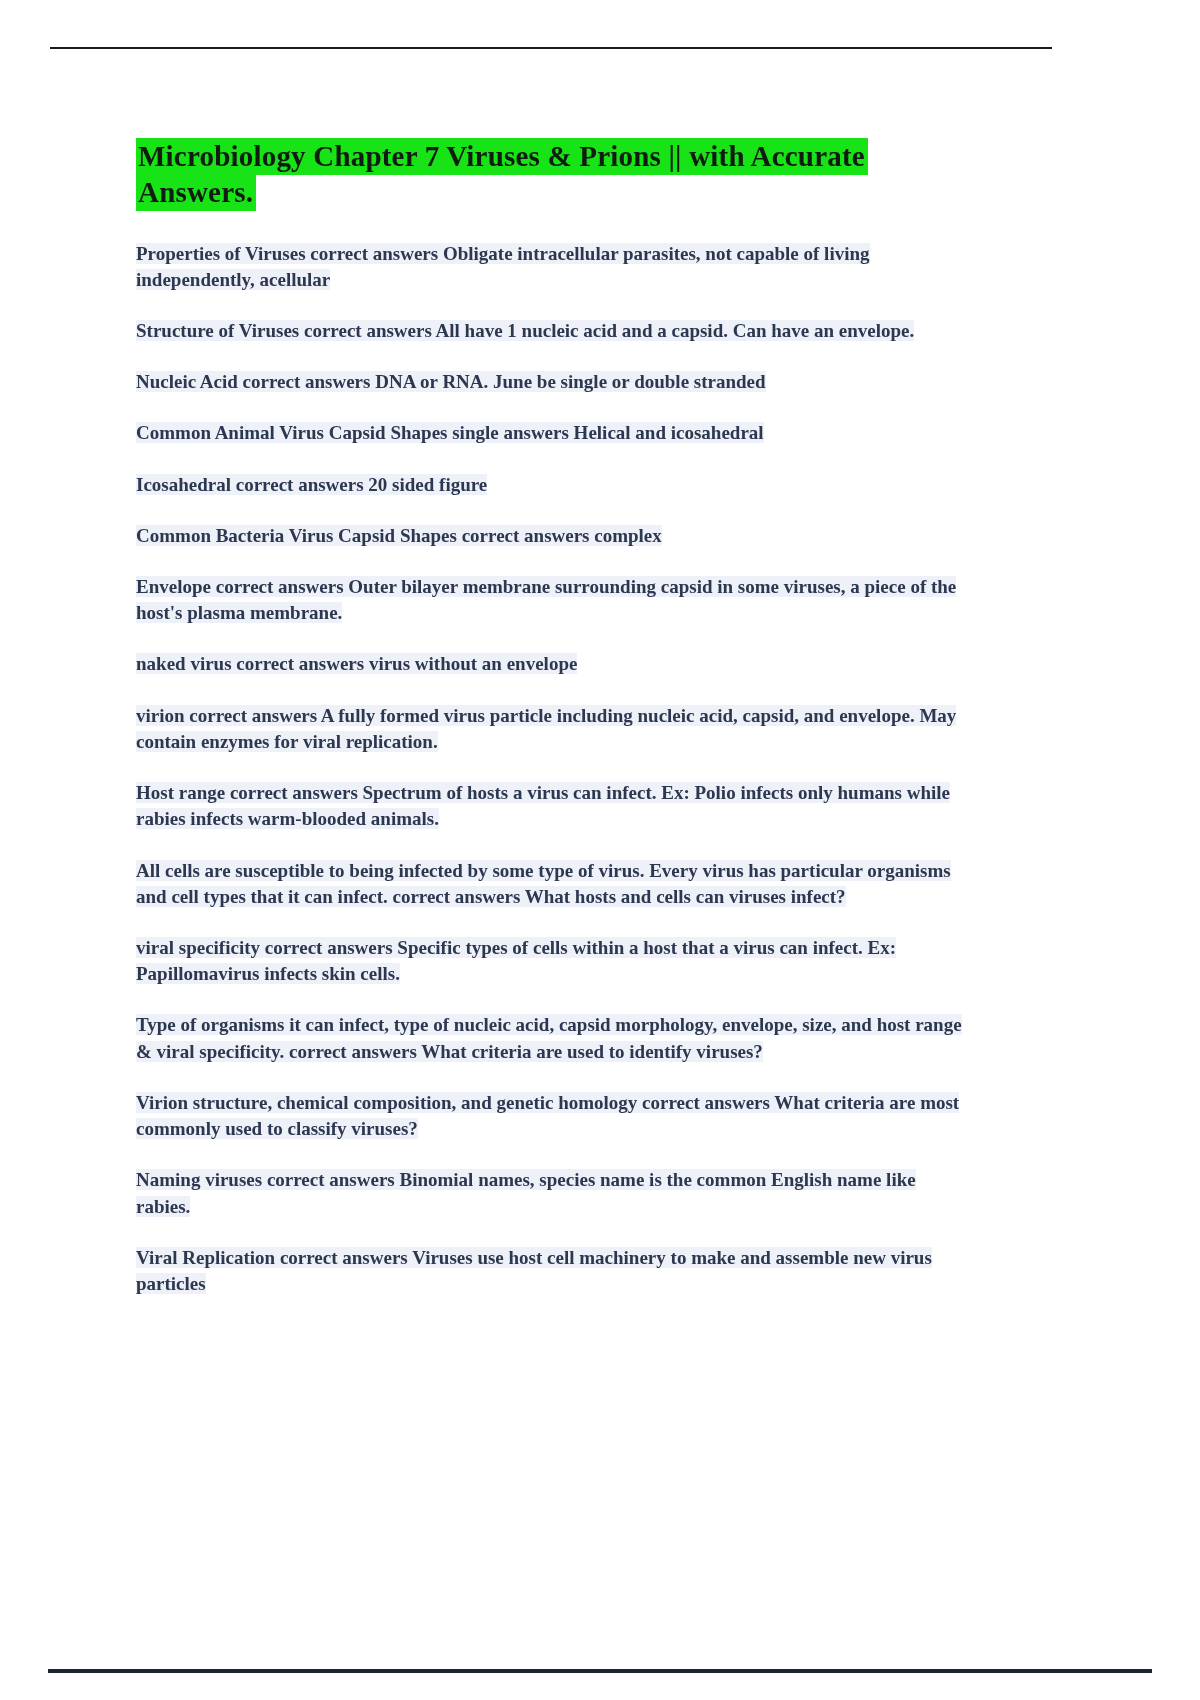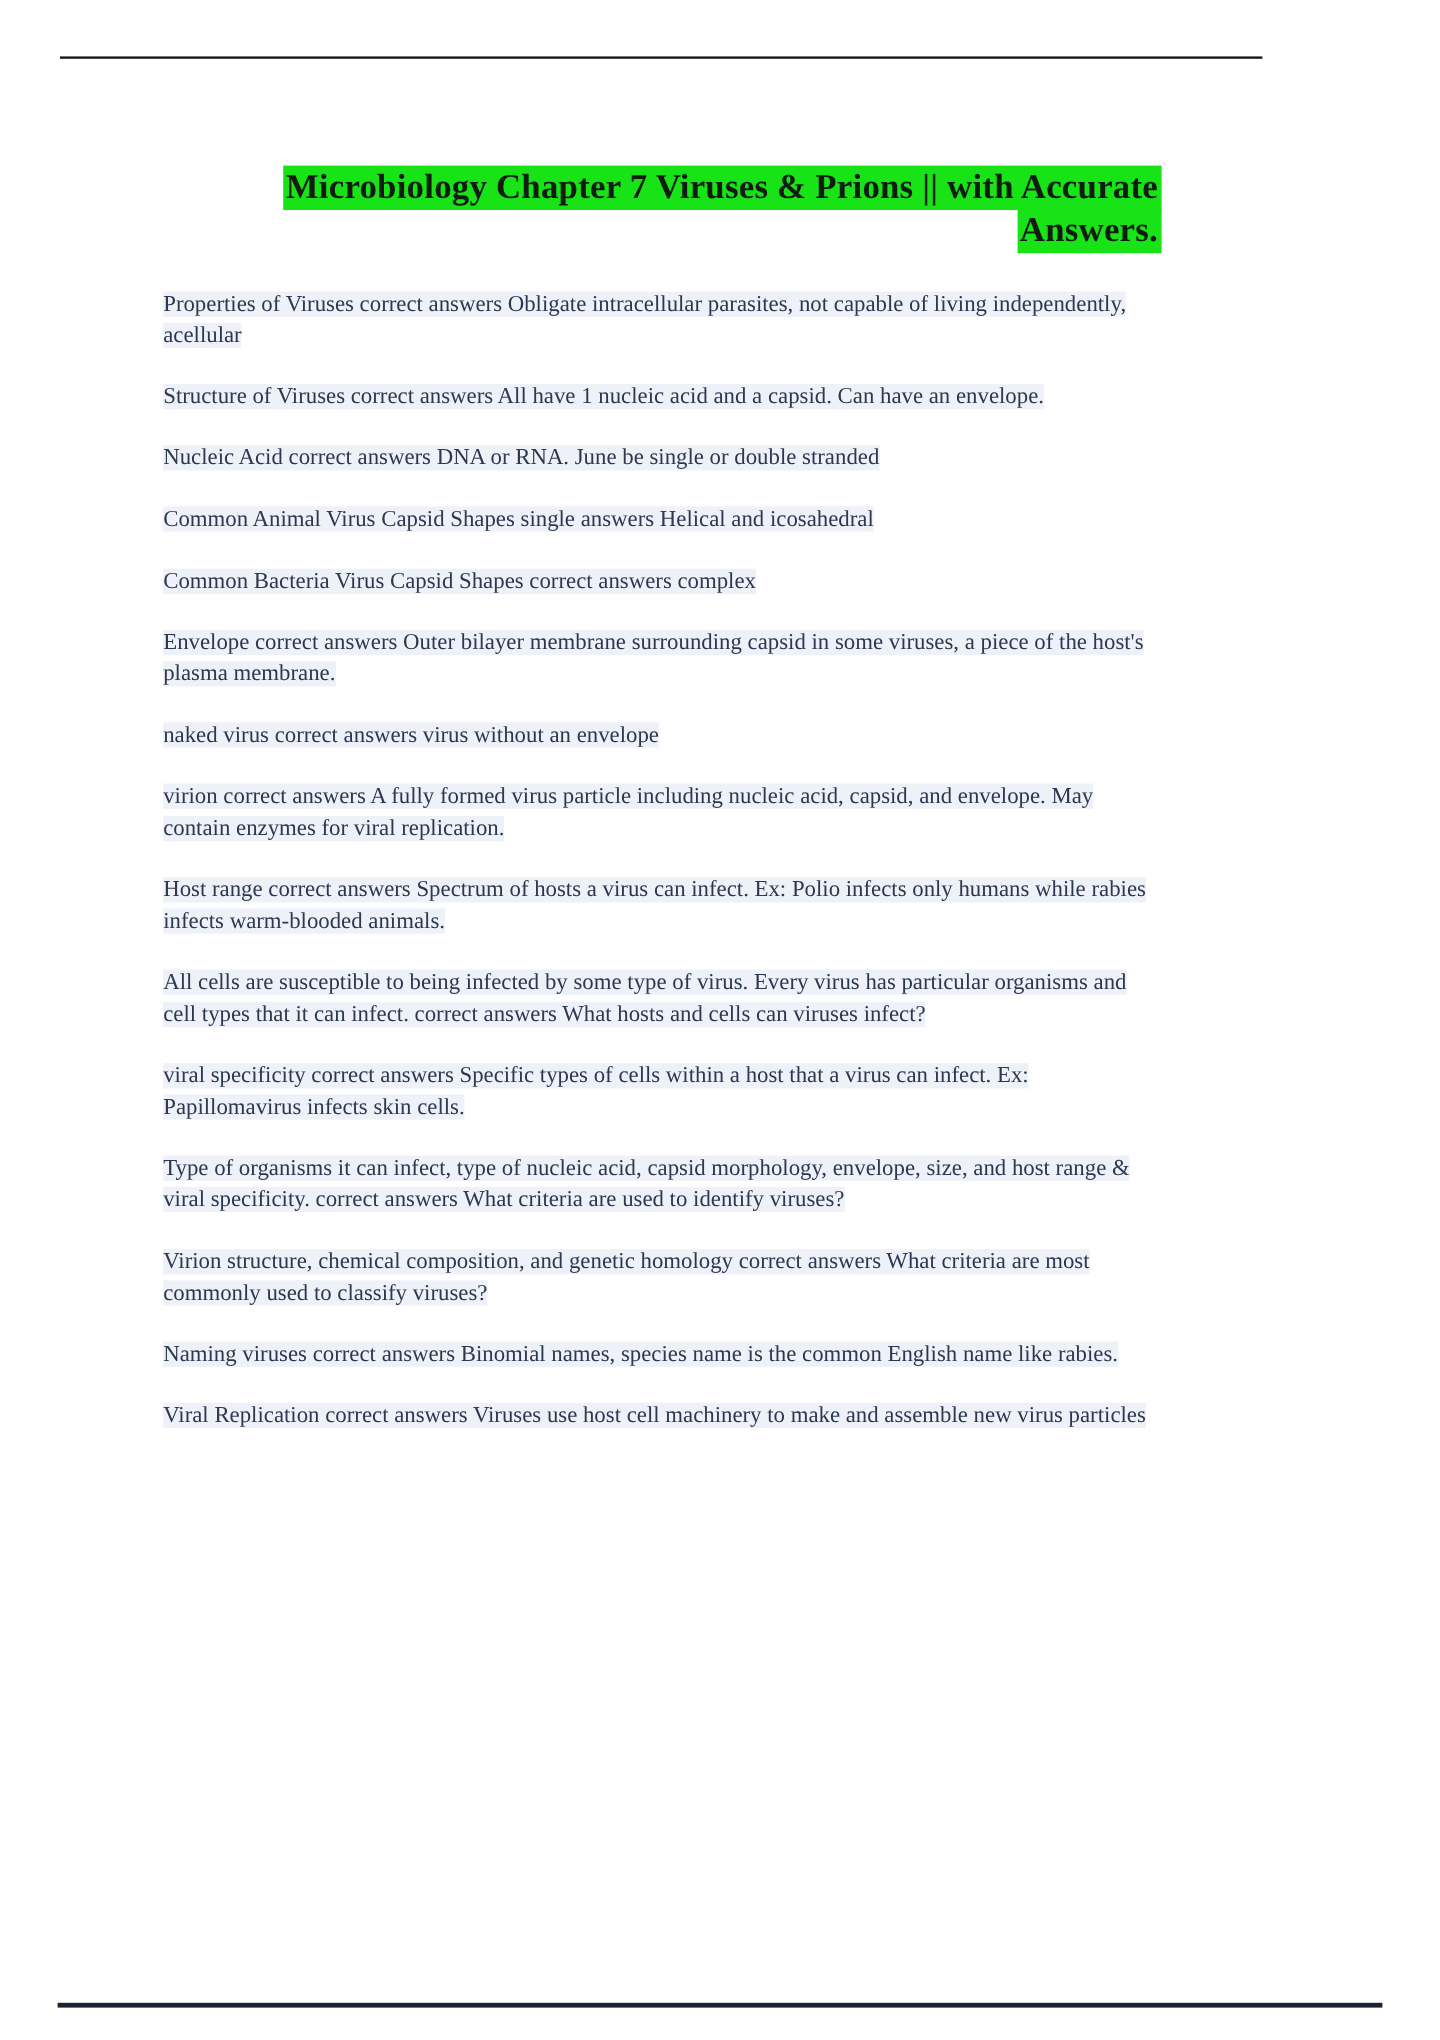--- a/index.html
+++ b/index.html
@@ -41,33 +41,33 @@
     top: 138px;
     width: 832px;
   }
   h1.doc-title {
     margin: 0 0 30px 0;
     font-size: 29px;
     line-height: 1.25;
     font-weight: bold;
     color: #101c10;
     letter-spacing: 0.2px;
-    text-align: right;
   }
   h1.doc-title .title-hl {
     background: #17e317;
     padding: 2px 3px 3px 2px;
     -webkit-box-decoration-break: clone;
     box-decoration-break: clone;
   }
   .para {
     margin: 0 0 25px 0;
     font-size: 19px;
     line-height: 1.38;
     color: #2c3750;
+    font-weight: bold;
   }
   .para .hl {
     background: #eef1f8;
     -webkit-box-decoration-break: clone;
     box-decoration-break: clone;
   }
 </style>
 </head>
 <body>
 
@@ -75,20 +75,21 @@
   <div class="rule-top"></div>
 
   <div class="content">
     <h1 class="doc-title"><span class="title-hl">Microbiology Chapter 7 Viruses &amp; Prions || with Accurate Answers.</span></h1>
 
     <div>
         <p class="para"><span class="hl">Properties of Viruses correct answers Obligate intracellular parasites, not capable of living independently, acellular</span></p>
         <p class="para"><span class="hl">Structure of Viruses correct answers All have 1 nucleic acid and a capsid. Can have an envelope.</span></p>
         <p class="para"><span class="hl">Nucleic Acid correct answers DNA or RNA. June be single or double stranded</span></p>
         <p class="para"><span class="hl">Common Animal Virus Capsid Shapes single answers Helical and icosahedral</span></p>
+        <p class="para"><span class="hl">Icosahedral correct answers 20 sided figure</span></p>
         <p class="para"><span class="hl">Common Bacteria Virus Capsid Shapes correct answers complex</span></p>
         <p class="para"><span class="hl">Envelope correct answers Outer bilayer membrane surrounding capsid in some viruses, a piece of the host's plasma membrane.</span></p>
         <p class="para"><span class="hl">naked virus correct answers virus without an envelope</span></p>
         <p class="para"><span class="hl">virion correct answers A fully formed virus particle including nucleic acid, capsid, and envelope. May contain enzymes for viral replication.</span></p>
         <p class="para"><span class="hl">Host range correct answers Spectrum of hosts a virus can infect. Ex: Polio infects only humans while rabies infects warm-blooded animals.</span></p>
         <p class="para"><span class="hl">All cells are susceptible to being infected by some type of virus. Every virus has particular organisms and cell types that it can infect. correct answers What hosts and cells can viruses infect?</span></p>
         <p class="para"><span class="hl">viral specificity correct answers Specific types of cells within a host that a virus can infect. Ex: Papillomavirus infects skin cells.</span></p>
         <p class="para"><span class="hl">Type of organisms it can infect, type of nucleic acid, capsid morphology, envelope, size, and host range &amp; viral specificity. correct answers What criteria are used to identify viruses?</span></p>
         <p class="para"><span class="hl">Virion structure, chemical composition, and genetic homology correct answers What criteria are most commonly used to classify viruses?</span></p>
         <p class="para"><span class="hl">Naming viruses correct answers Binomial names, species name is the common English name like rabies.</span></p>

